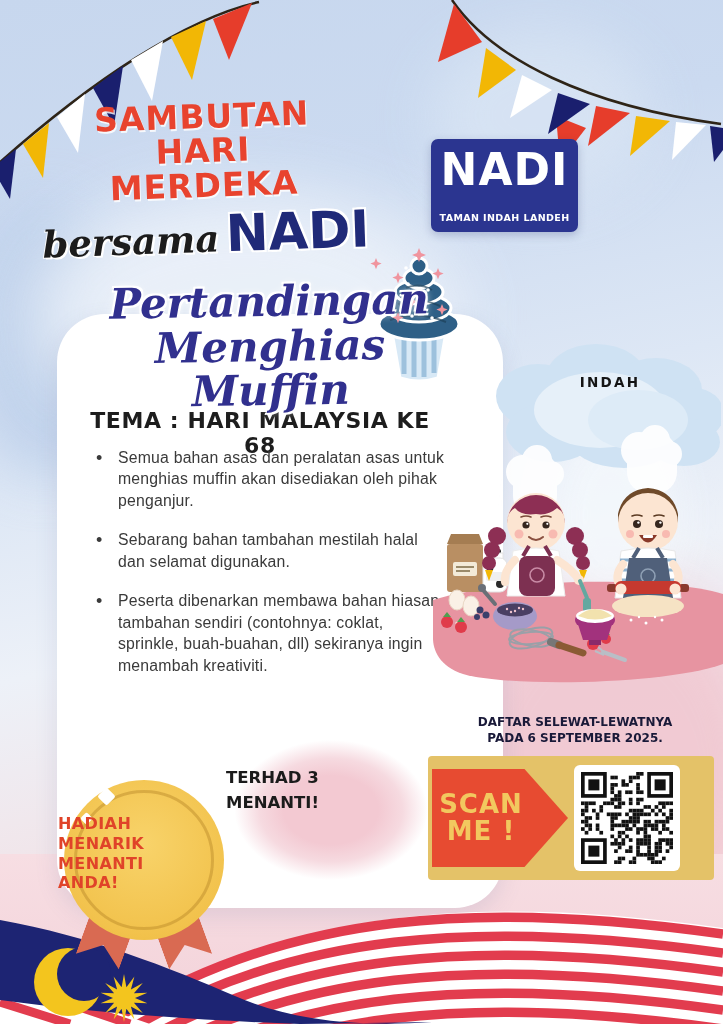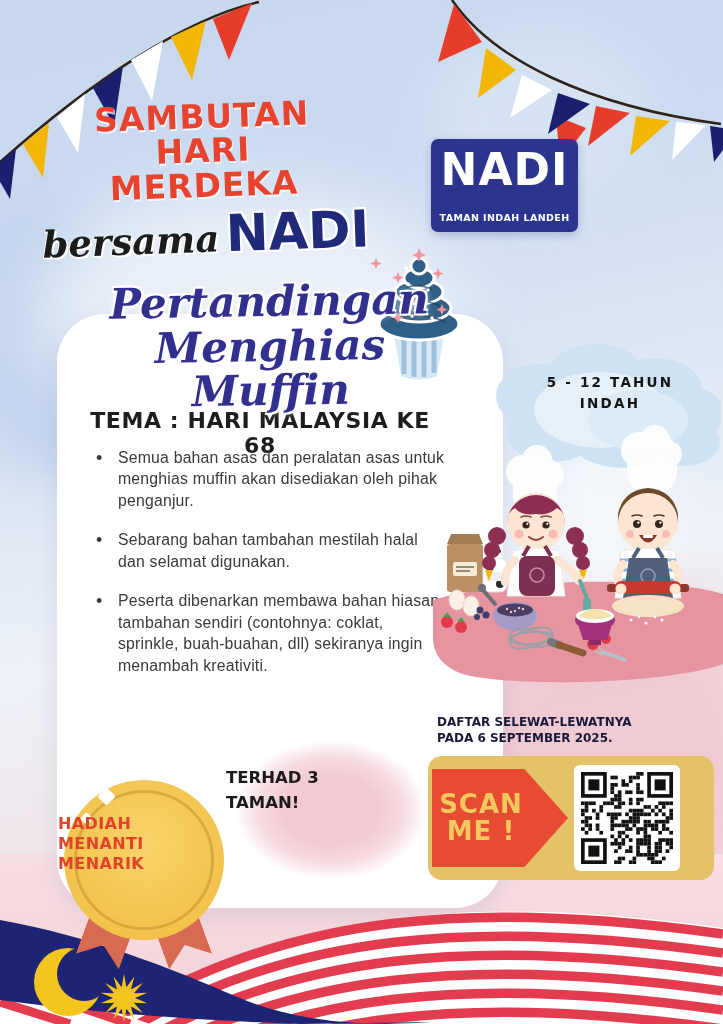--- a/index.html
+++ b/index.html
@@ -52,24 +52,24 @@
   .rules{position:absolute;left:94px;top:447px;width:352px;z-index:3;list-style:none;margin:0;padding:0;}
   .rules li{position:relative;padding-left:24px;margin-bottom:18px;
             font-family:"Liberation Sans",sans-serif;font-size:15.8px;line-height:1.36;letter-spacing:.2px;color:#3a3a3a;}
   .rules li::before{content:"\2022";position:absolute;left:2px;top:-1px;font-size:18px;color:#3a3a3a;}
 
   .limit{position:absolute;left:226px;top:734px;width:210px;height:152px;z-index:3;
          background:radial-gradient(closest-side,#f3c9d2 45%,#f6dae0 68%,rgba(246,218,224,0) 92%);}
   .limit-text{position:absolute;left:0;right:0;top:32px;text-align:left;
               font-family:"DejaVu Sans",sans-serif;font-weight:800;font-size:16.5px;line-height:1.5;color:#1b1b1b;}
 
-  .deadline{position:absolute;left:437px;top:714px;width:276px;text-align:left;z-index:4;
+  .deadline{position:absolute;left:437px;top:714px;width:276px;text-align:center;z-index:4;
             font-family:"DejaVu Sans",sans-serif;font-weight:800;font-size:12px;line-height:1.35;color:#191938;}
 
-  .gold-panel{position:absolute;left:428px;top:756px;width:286px;height:124px;background:#e4c268;border-radius:14px;z-index:4;}
+  .gold-panel{position:absolute;left:428px;top:756px;width:286px;height:124px;background:#e4c268;border-radius:4px;z-index:4;}
   .scan-arrow{position:absolute;left:4px;top:13px;width:136px;height:98px;background:#e74b31;
               clip-path:polygon(0 0,68% 0,100% 50%,68% 100%,0 100%);
               display:flex;flex-direction:column;align-items:center;justify-content:center;padding-right:38px;}
   .scan-arrow .t{font-family:"DejaVu Sans",sans-serif;font-weight:800;font-size:26px;line-height:1.05;color:#f2c85f;letter-spacing:1px;}
   .qr-box{position:absolute;left:146px;top:9px;width:106px;height:106px;background:#fff;border-radius:6px;padding:7px;}
 
   .medal{position:absolute;left:58px;top:780px;width:172px;height:186px;z-index:6;}
   .ribbon{position:absolute;width:46px;height:80px;background:#d96a52;z-index:1;
           clip-path:polygon(0 0,100% 0,100% 100%,50% 78%,0 100%);}
   .ribbon.l{left:30px;top:104px;transform:rotate(20deg);}
@@ -181,21 +181,20 @@
       <ellipse cx="168" cy="56" rx="46" ry="32"></ellipse>
       <ellipse cx="206" cy="80" rx="30" ry="26"></ellipse>
       <ellipse cx="64" cy="98" rx="46" ry="30"></ellipse>
       <ellipse cx="136" cy="102" rx="56" ry="32"></ellipse>
       <ellipse cx="196" cy="108" rx="36" ry="24"></ellipse>
     </g>
     <ellipse cx="112" cy="76" rx="66" ry="38" fill="#e6f0f9"></ellipse>
     <ellipse cx="150" cy="86" rx="50" ry="30" fill="#ddebf7"></ellipse>
   </svg>
   <div class="cloud-text">
-    <div>5 - 12 TAHUN</div>
     <div>INDAH</div>
   </div>
 
   <div class="theme">TEMA : HARI MALAYSIA KE 68</div>
 
   <ul class="rules">
     <li>Semua bahan asas dan peralatan asas untuk menghias muffin akan disediakan oleh pihak penganjur.</li>
     <li>Sebarang bahan tambahan mestilah halal dan selamat digunakan.</li>
     <li>Peserta dibenarkan membawa bahan hiasan tambahan sendiri (contohnya: coklat, sprinkle, buah-buahan, dll) sekiranya ingin menambah kreativiti.</li>
   </ul>
@@ -351,21 +350,21 @@
           <circle cx="229" cy="196" r="1.5"></circle>
           <circle cx="206" cy="193" r="1.2"></circle>
           <circle cx="222" cy="193" r="1.2"></circle>
         </g>
     </g>
   </svg>
 
   <div class="limit">
     <div class="limit-text">
       <div>TERHAD 3</div>
-      <div>TAMAN!</div>
+      <div>MENANTI!</div>
     </div>
   </div>
 
   <div class="deadline">
     <div>DAFTAR SELEWAT-LEWATNYA</div>
     <div>PADA 6 SEPTEMBER 2025.</div>
   </div>
 
   <div class="gold-panel">
     <div class="scan-arrow">
@@ -588,22 +587,23 @@
   </div>
 
   <div class="medal">
     <div class="ribbon l"></div>
     <div class="ribbon r"></div>
     <div class="medal-circle"></div>
     <div class="sparkle sp1"></div>
     <div class="sparkle sp2"></div>
     <div class="medal-text">
       <div>HADIAH</div>
+      <div>MENARIK</div>
       <div>MENANTI</div>
-      <div>MENARIK</div>
+      <div>ANDA!</div>
     </div>
   </div>
 
   <svg class="flag" width="723" height="148" viewBox="0 0 723 148">
     <path d="M110,148 C285,30 480,18 723,52 L723,148 Z" fill="#ffffff"></path>
     <g fill="none" stroke="#e23c4e" stroke-width="9.5">
       <path d="M120,140 C290,36 480,24 723,58"></path>
       <path d="M120,159 C290,55 480,43 723,77"></path>
       <path d="M120,178 C290,74 480,62 723,96"></path>
       <path d="M120,197 C290,93 480,81 723,115"></path>

